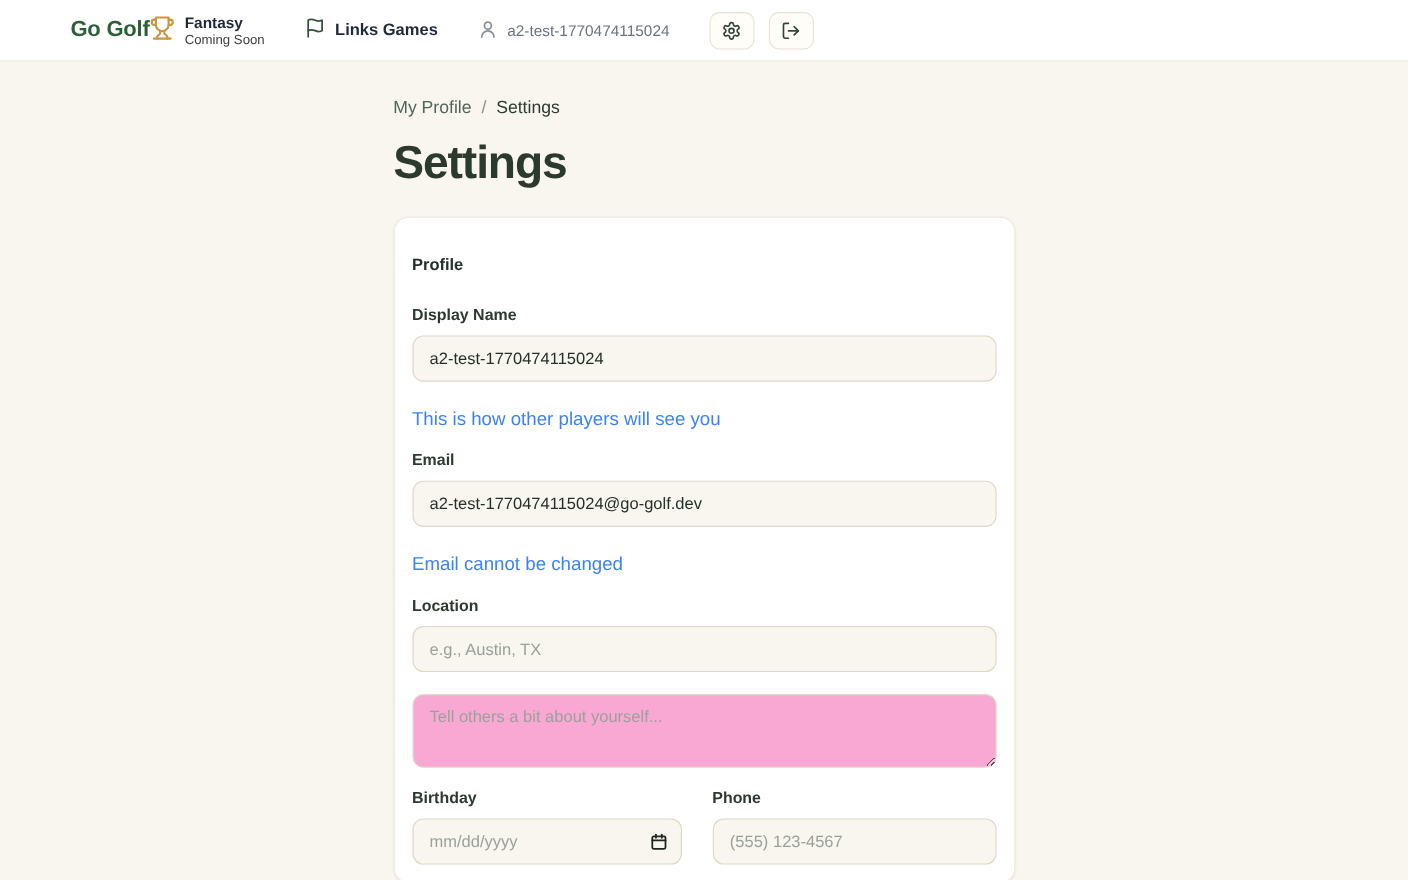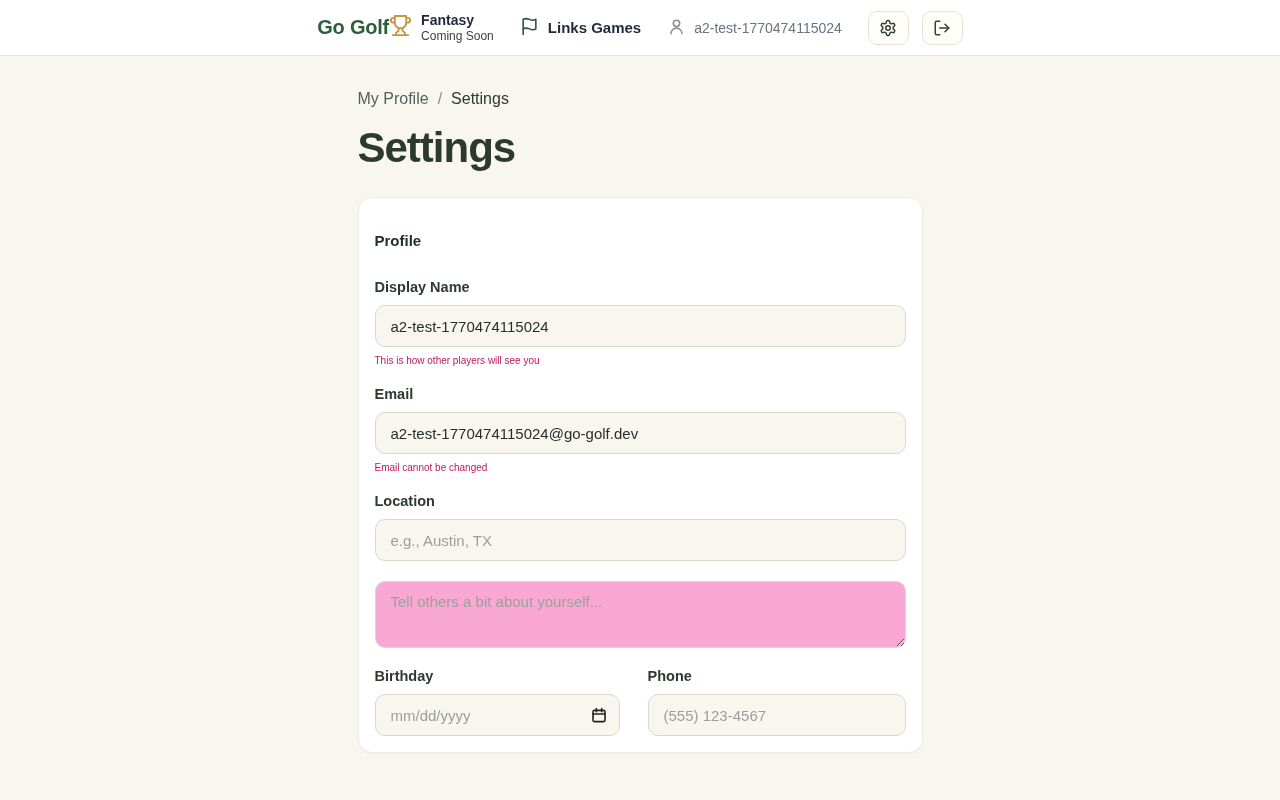--- a/index.html
+++ b/index.html
@@ -14,32 +14,32 @@
     overflow: hidden;
   }
 
   
   .navbar {
     height: 56px;
     background: #ffffff;
     border-bottom: 1px solid #e8e4d7;
     display: flex;
     align-items: center;
-    justify-content: center;
+    justify-content: flex-start;
     padding: 0 64px;
   }
   .logo {
     font-size: 20px;
     font-weight: 800;
     color: #2b5f38;
     text-decoration: none;
     letter-spacing: -0.2px;
     cursor: pointer;
   }
-  .nav-right { display: flex; align-items: center; gap: 26px; }
+  .nav-right { display: flex; align-items: center; gap: 36px; }
   .nav-fantasy { display: flex; align-items: center; gap: 9px; }
   .nav-fantasy .txt { display: flex; flex-direction: column; line-height: 1.2; }
   .nav-fantasy .label { font-size: 14px; font-weight: 700; color: #1f2937; }
   .nav-fantasy .status { font-size: 12px; color: #404040; }
   .nav-links-games {
     display: flex; align-items: center; gap: 9px;
     font-size: 15px; font-weight: 700; color: #1f2937;
     text-decoration: none; cursor: pointer;
   }
   .nav-user { display: flex; align-items: center; gap: 8px; font-size: 14px; color: #6b7280; }
@@ -118,21 +118,21 @@
     padding: 11px 15px;
     background: #f9a8d4;
     border: 1px solid #ddd8c7;
     border-radius: 10px;
     font-family: "Liberation Sans", sans-serif;
     font-size: 15px;
     color: #26302a;
     resize: both;
     outline: none;
   }
-  .helper-text { font-size: 10px; color: #be185d; margin-top: 8px; }
+  .helper-text { font-size: 17px; color: #3b82f6; margin-top: 24px; }
 
   .two-col { display: grid; grid-template-columns: 245px 1fr; gap: 28px; margin-bottom: 0; }
   .date-wrap { position: relative; }
   .date-wrap .text-input { padding-right: 40px; }
   .calendar-icon {
     position: absolute;
     right: 13px; top: 50%;
     transform: translateY(-50%);
     color: #20261f;
     cursor: pointer;

